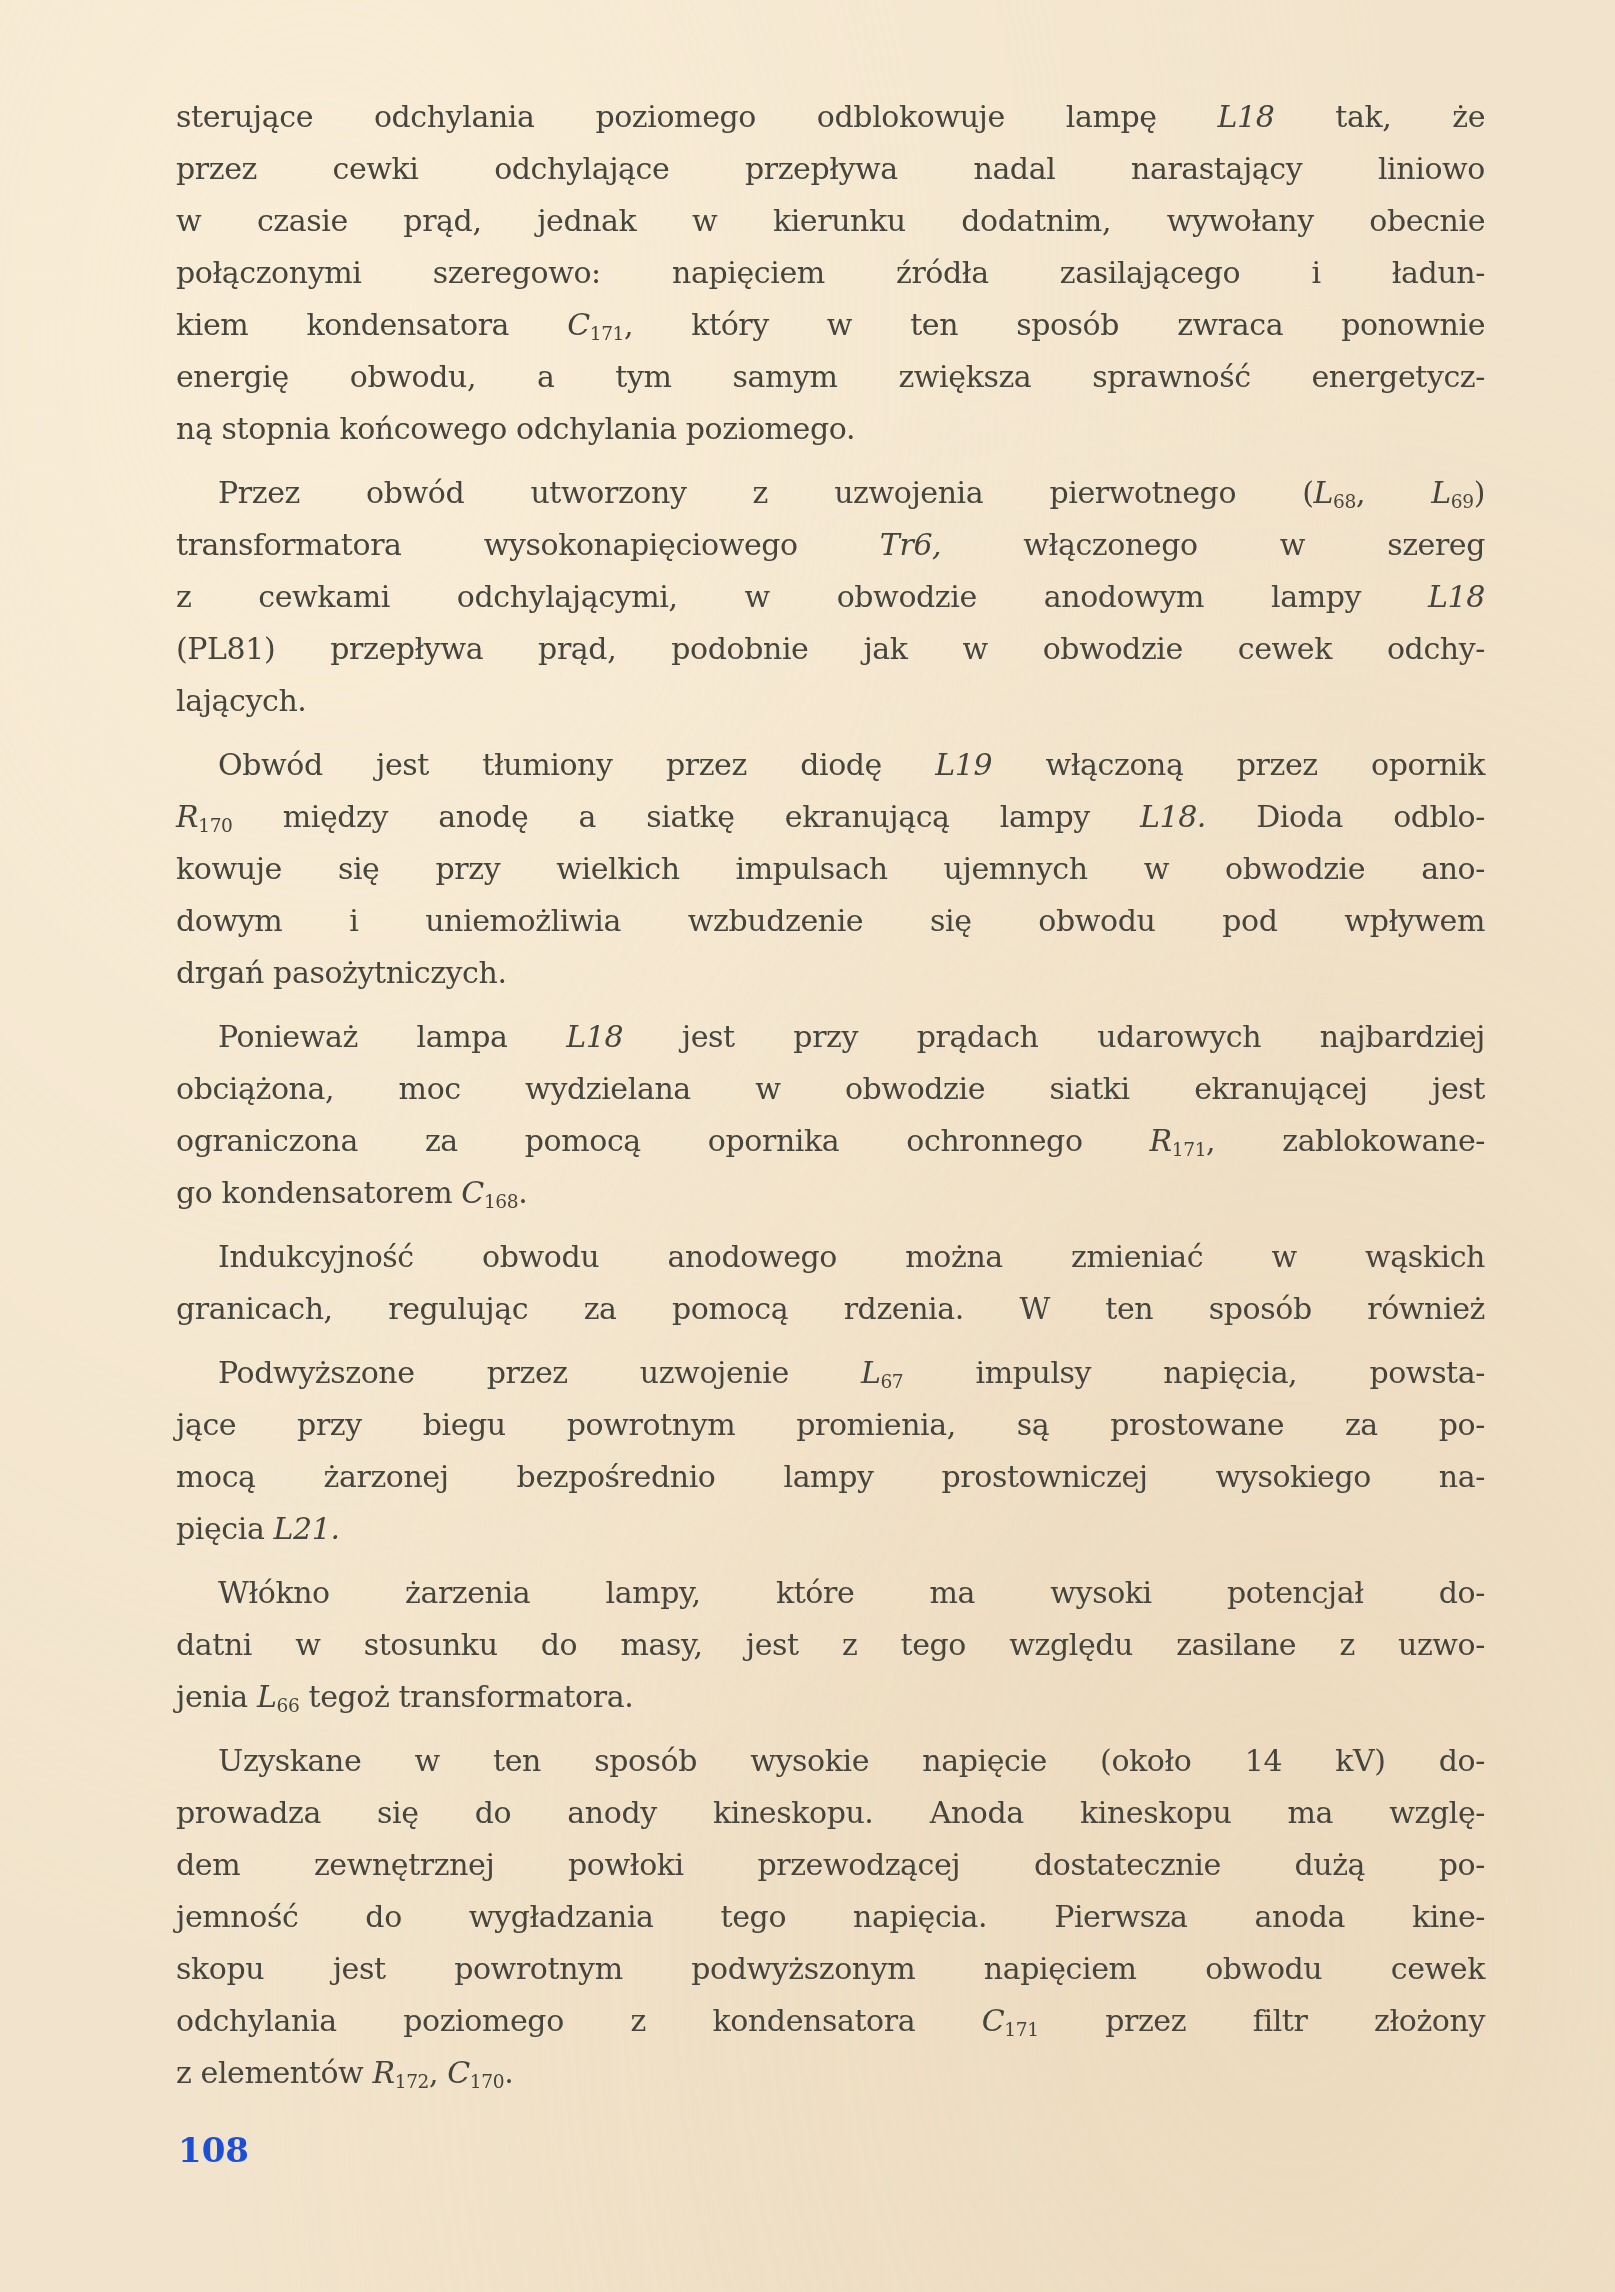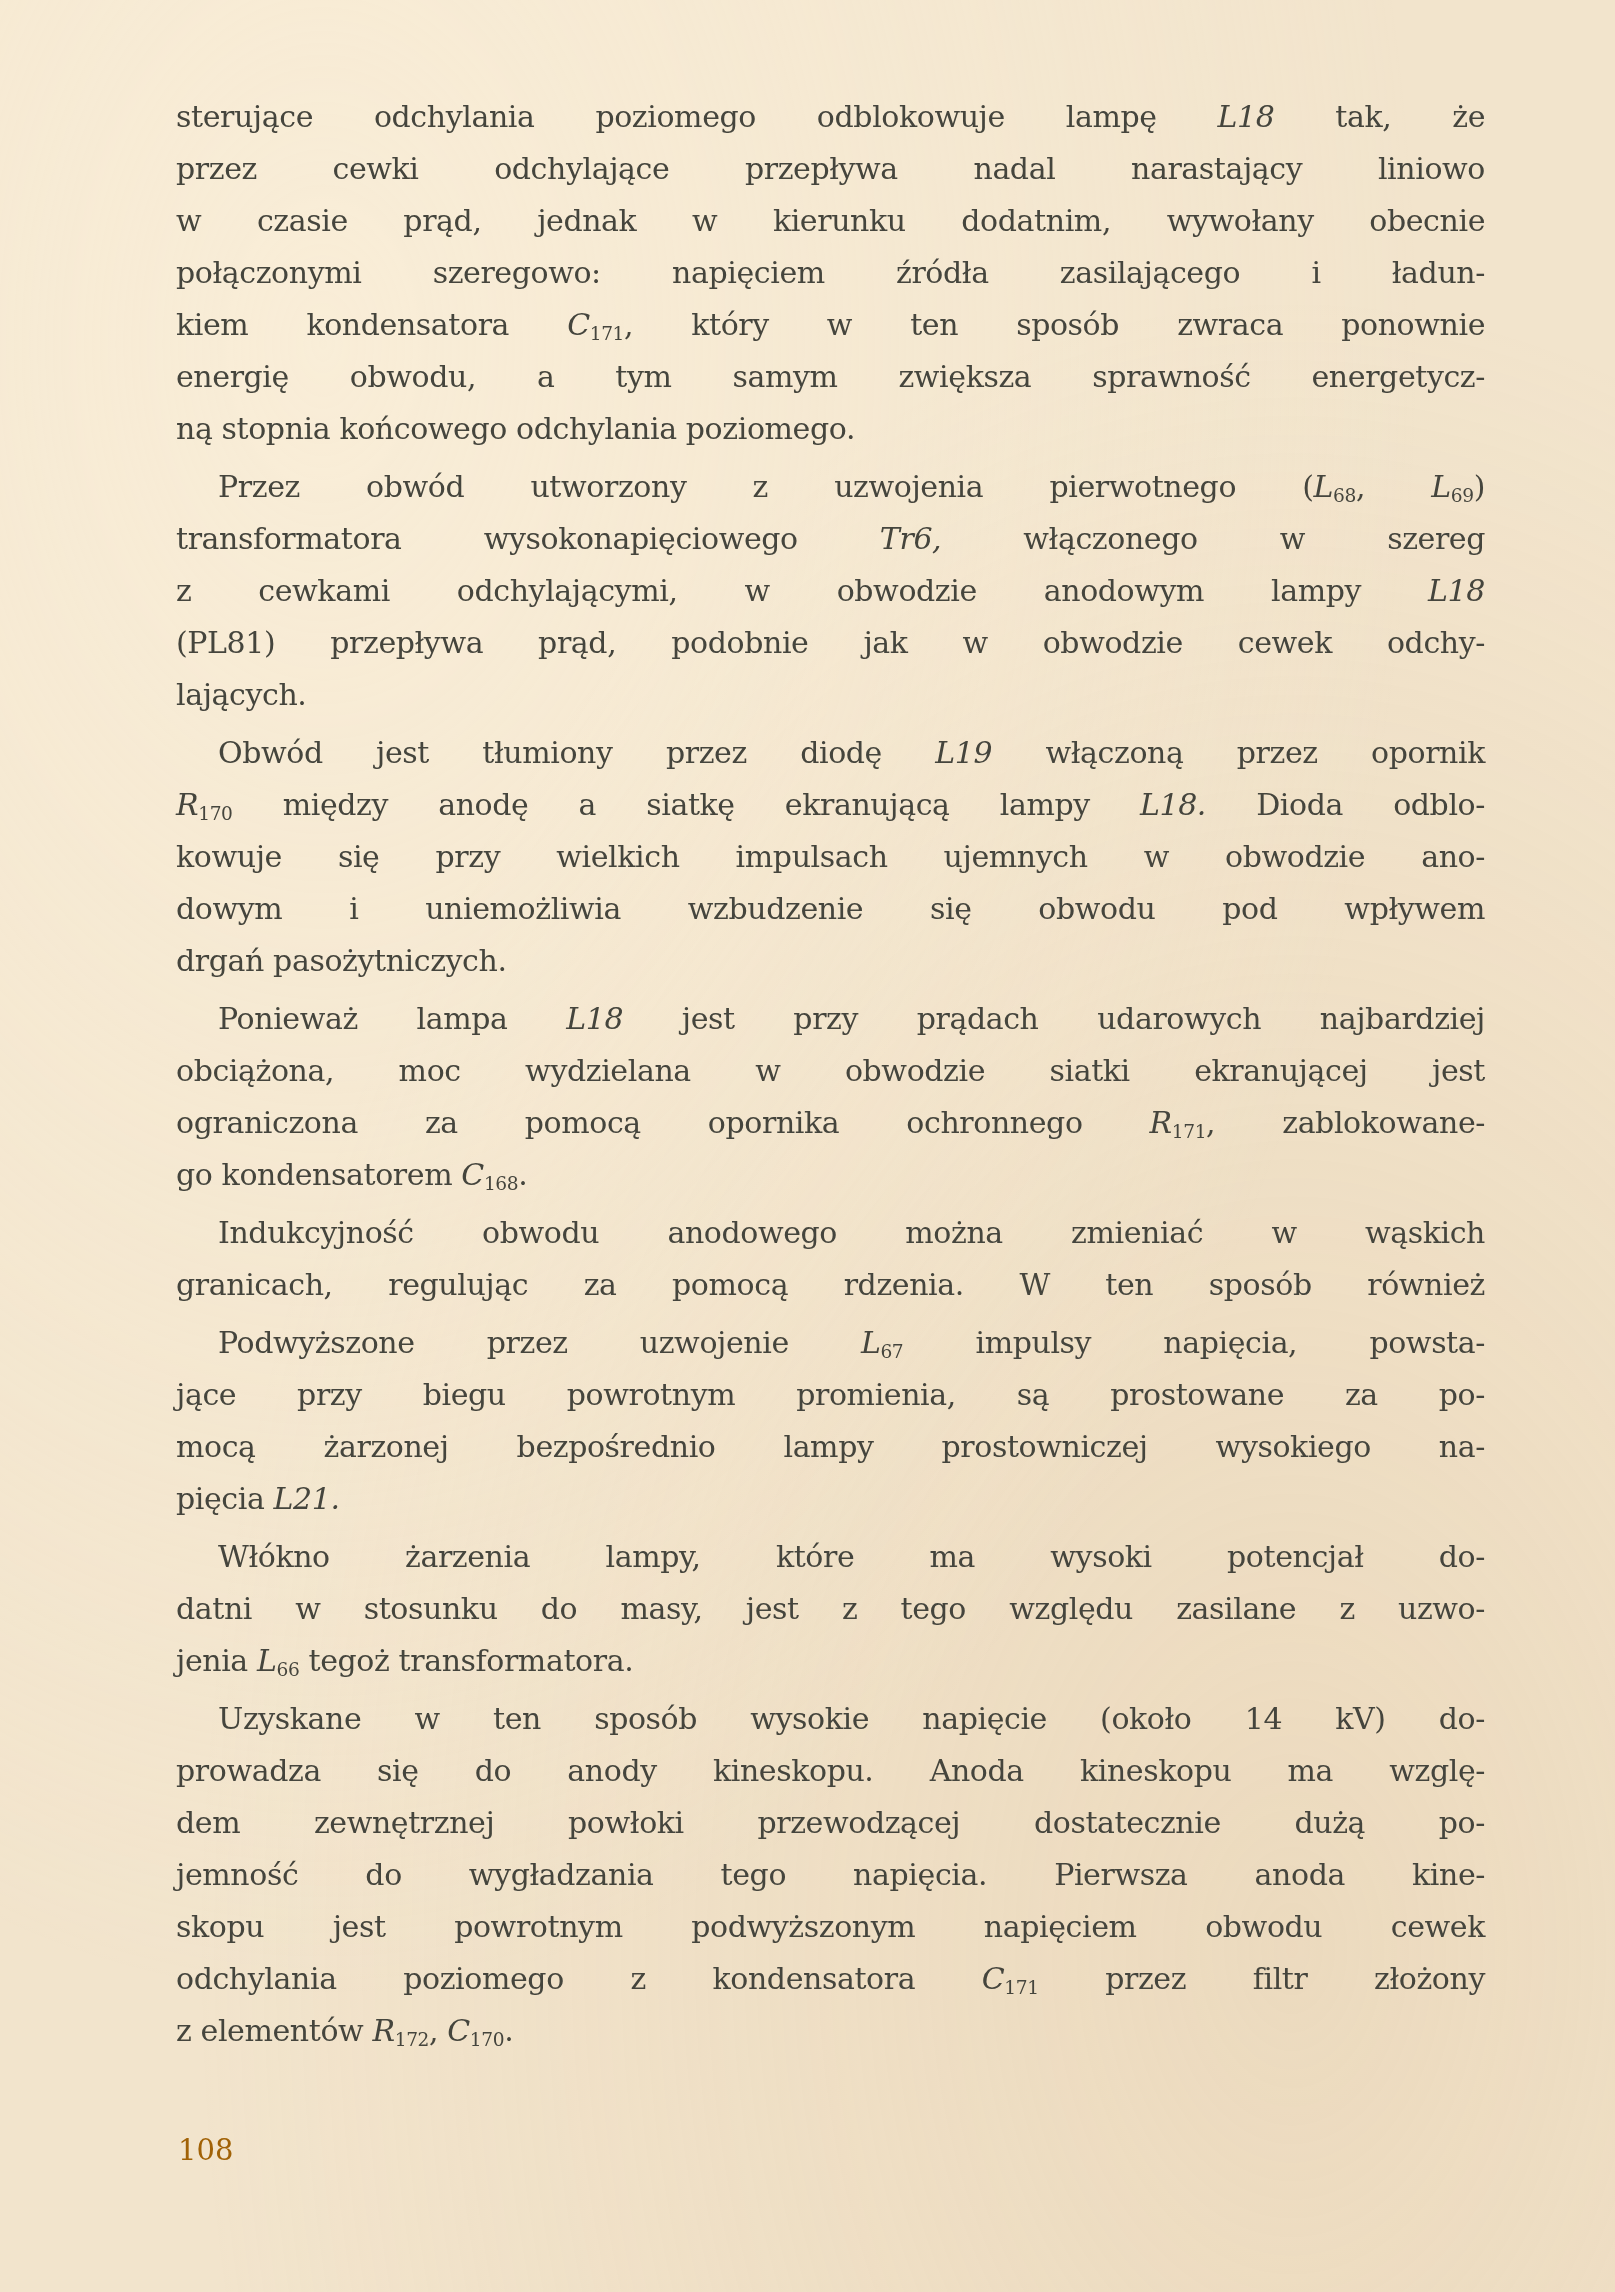--- a/index.html
+++ b/index.html
@@ -15,26 +15,26 @@
   }
   .page { position: absolute; left: 176px; top: 91px; width: 1309px; }
   .para { margin: 0 0 6px 0; }
   .line {
     display: block; height: 52px; line-height: 52px;
     font-size: 30px; white-space: nowrap;
     text-align: justify; text-align-last: justify;
     letter-spacing: -0.4px;
   }
   .line.last { text-align-last: left; }
-  .line.indent { padding-left: 42px; }
+  .line.indent { padding-left: 42px; margin-top: 12px; }
   .it { font-style: italic; }
   sub { font-size: 0.62em; line-height: 0; vertical-align: -0.28em; }
   .page-number {
     position: absolute; left: 178px; top: 2125px;
-    font-size: 29px; line-height: 51px; color: #a16207;
+    font-size: 34px; line-height: 51px; color: #1d4ed8; font-weight: bold;
   }
 </style>
 </head>
 <body>
 
 <div class="page" id="page-body">
     <div class="para">
       <span class="line"><span>sterujące odchylania poziomego odblokowuje lampę </span><span class="it">L18</span><span> tak, że</span></span>
       <span class="line"><span>przez cewki odchylające przepływa nadal narastający liniowo</span></span>
       <span class="line"><span>w czasie prąd, jednak w kierunku dodatnim, wywołany obecnie</span></span>

